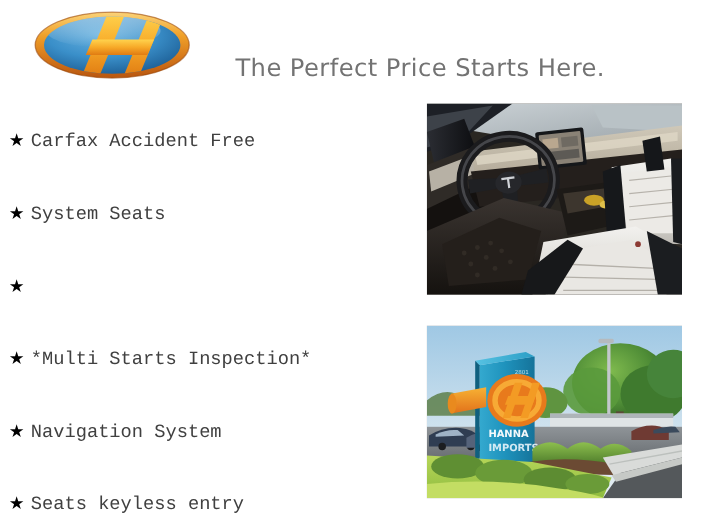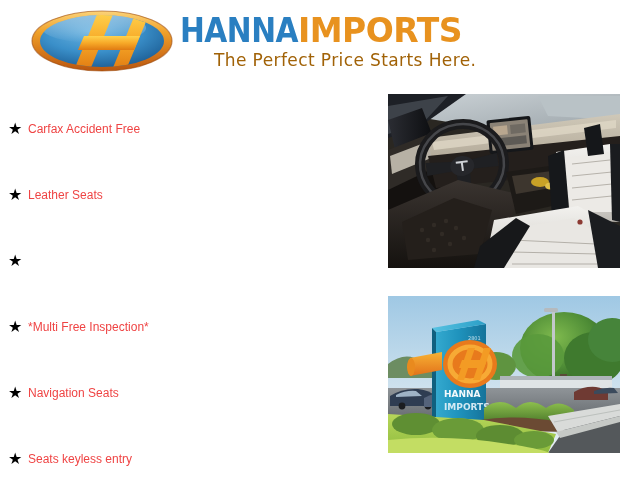--- a/index.html
+++ b/index.html
@@ -49,22 +49,22 @@
     color: #2a7fc1;
     font-stretch: condensed;
   }
   .wm-imports {
     color: #e8921f;
   }
   #logo-tagline {
     position: absolute;
     left: 214px;
     top: 50px;
-    font-size: 17px;
-    color: #a16207;
+    font-size: 22px;
+    color: #737373;
     letter-spacing: 0.4px;
     font-family: "DejaVu Sans", sans-serif;
     white-space: nowrap;
   }
 
   
   #feature-list {
     position: absolute;
     left: 0;
     top: 96px;
@@ -78,24 +78,24 @@
   }
   .feature-star {
     width: 20px;
     font-size: 16px;
     line-height: 1;
     color: #000000;
     flex: 0 0 auto;
     text-align: left;
   }
   .feature-label {
-    font-size: 12px;
-    color: #ef4444;
+    font-size: 17px;
+    color: #404040;
     white-space: nowrap;
-    font-family: Liberation Sans, sans-serif;
+    font-family: Liberation Mono, monospace;
   }
 
   
   .photo {
     position: absolute;
     overflow: hidden;
     background: #cfcfcf;
   }
   #photo-interior {
     left: 388px;
@@ -149,51 +149,48 @@
       <g clip-path="url(#ovalClip)">
         <ellipse cx="66" cy="18" rx="52" ry="15" fill="url(#glossy)"></ellipse>
         <path d="M46 60 L70 2 L86 2 L62 60 Z" fill="url(#hGold)"></path>
         <path d="M84 60 L108 2 L122 2 L98 60 Z" fill="url(#hGold)"></path>
         <path d="M56 26 L112 26 L106 40 L50 40 Z" fill="url(#hGold)"></path>
       </g>
       <ellipse cx="74" cy="31" rx="70" ry="30" fill="none" stroke="#9c4a0c" stroke-width="1.2" opacity="0.6"></ellipse>
     </svg>
   </div>
 
-  <div id="logo-wordmark">
-    <span class="wm-hanna">HANNA</span><span class="wm-imports">IMPORTS</span>
-  </div>
 
   <div id="logo-tagline">The Perfect Price Starts Here.</div>
 </div>
 
 <div id="feature-list">
 
   <div class="feature-row">
     <span class="feature-star">★</span>
     <span class="feature-label">Carfax Accident Free</span>
   </div>
 
   <div class="feature-row">
     <span class="feature-star">★</span>
-    <span class="feature-label">Leather Seats</span>
-  </div>
-
-  <div class="feature-row">
-    <span class="feature-star">★</span>
-  </div>
-
-  <div class="feature-row">
-    <span class="feature-star">★</span>
-    <span class="feature-label">*Multi Free Inspection*</span>
-  </div>
-
-  <div class="feature-row">
-    <span class="feature-star">★</span>
-    <span class="feature-label">Navigation Seats</span>
+    <span class="feature-label">System Seats</span>
+  </div>
+
+  <div class="feature-row">
+    <span class="feature-star">★</span>
+  </div>
+
+  <div class="feature-row">
+    <span class="feature-star">★</span>
+    <span class="feature-label">*Multi Starts Inspection*</span>
+  </div>
+
+  <div class="feature-row">
+    <span class="feature-star">★</span>
+    <span class="feature-label">Navigation System</span>
   </div>
 
   <div class="feature-row">
     <span class="feature-star">★</span>
     <span class="feature-label">Seats keyless entry</span>
   </div>
 </div>
 
 <div class="photo" id="photo-interior">
   <svg viewBox="0 0 232 174" preserveAspectRatio="none" xmlns="http://www.w3.org/2000/svg">

